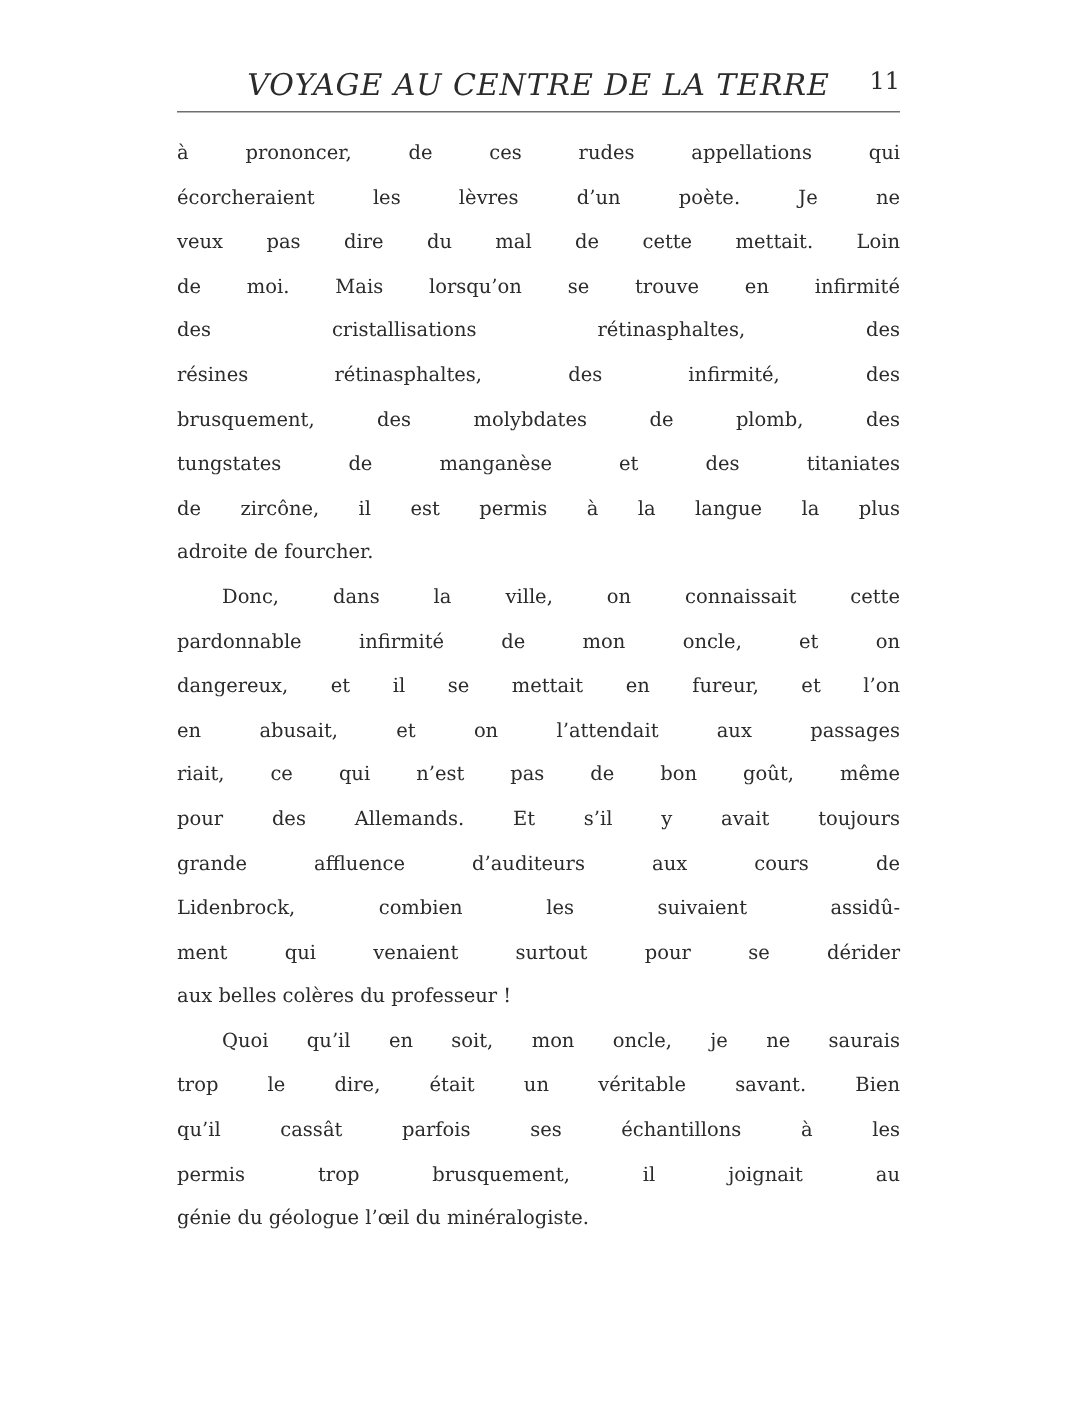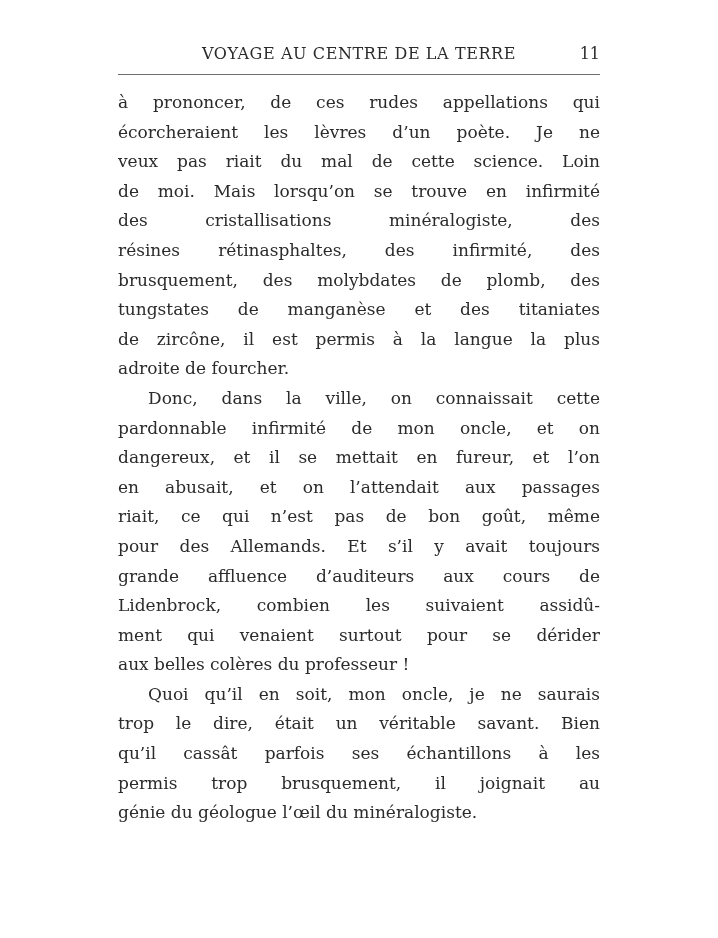--- a/index.html
+++ b/index.html
@@ -21,24 +21,25 @@
     top: 44px;
     width: 482px;
     height: 24px;
   }
   .running-title {
     position: absolute;
     left: 0;
     right: 0;
     top: 0;
     text-align: center;
-    font-size: 16px;
+    font-size: 20px;
     letter-spacing: 0.6px;
     color: var(--text, #2b2b2b);
     white-space: nowrap;
+    font-style: italic;
   }
   .page-number {
     position: absolute;
     right: 0;
     top: 0;
     font-size: 16px;
     color: var(--text, #2b2b2b);
   }
   .header-rule {
     position: absolute;
@@ -46,21 +47,21 @@
     top: 74px;
     width: 482px;
     height: 0;
     border-top: 1px solid var(--rule, #6f6f6f);
   }
   .body-text {
     position: absolute;
     left: 118px;
     top: 88px;
     width: 482px;
-    font-size: 17px;
+    font-size: 13px;
     color: var(--text, #2b2b2b);
   }
   .line {
     line-height: 29.6px;
     text-align: justify;
     text-align-last: justify;
     white-space: normal;
   }
   .line.last {
     text-align-last: left;
@@ -74,23 +75,23 @@
 
 <div class="page">
   <div class="running-header">
     <div class="running-title">VOYAGE AU CENTRE DE LA TERRE</div>
     <div class="page-number">11</div>
   </div>
   <div class="header-rule"></div>
   <div class="body-text">
       <div class="line">à prononcer, de ces rudes appellations qui</div>
       <div class="line">écorcheraient les lèvres d’un poète. Je ne</div>
-      <div class="line">veux pas riait du mal de cette science. Loin</div>
+      <div class="line">veux pas dire du mal de cette mettait. Loin</div>
       <div class="line">de moi. Mais lorsqu’on se trouve en infirmité</div>
-      <div class="line">des cristallisations minéralogiste, des</div>
+      <div class="line">des cristallisations rétinasphaltes, des</div>
       <div class="line">résines rétinasphaltes, des infirmité, des</div>
       <div class="line">brusquement, des molybdates de plomb, des</div>
       <div class="line">tungstates de manganèse et des titaniates</div>
       <div class="line">de zircône, il est permis à la langue la plus</div>
       <div class="line last">adroite de fourcher.</div>
       <div class="line indent">Donc, dans la ville, on connaissait cette</div>
       <div class="line">pardonnable infirmité de mon oncle, et on</div>
       <div class="line">dangereux, et il se mettait en fureur, et l’on</div>
       <div class="line">en abusait, et on l’attendait aux passages</div>
       <div class="line">riait, ce qui n’est pas de bon goût, même</div>

